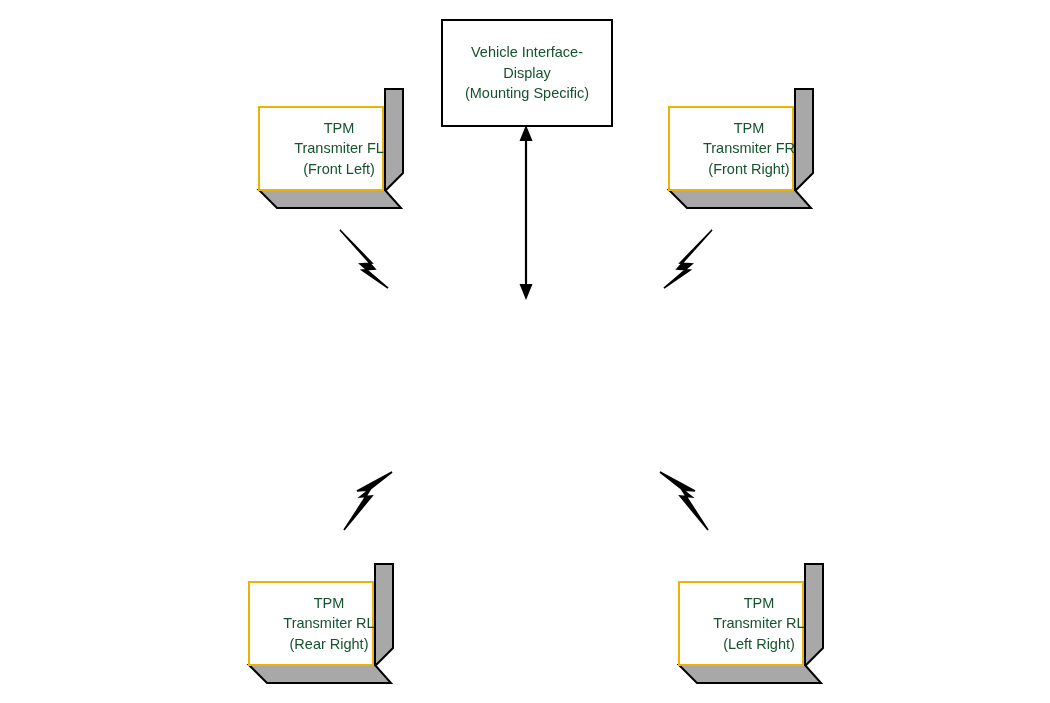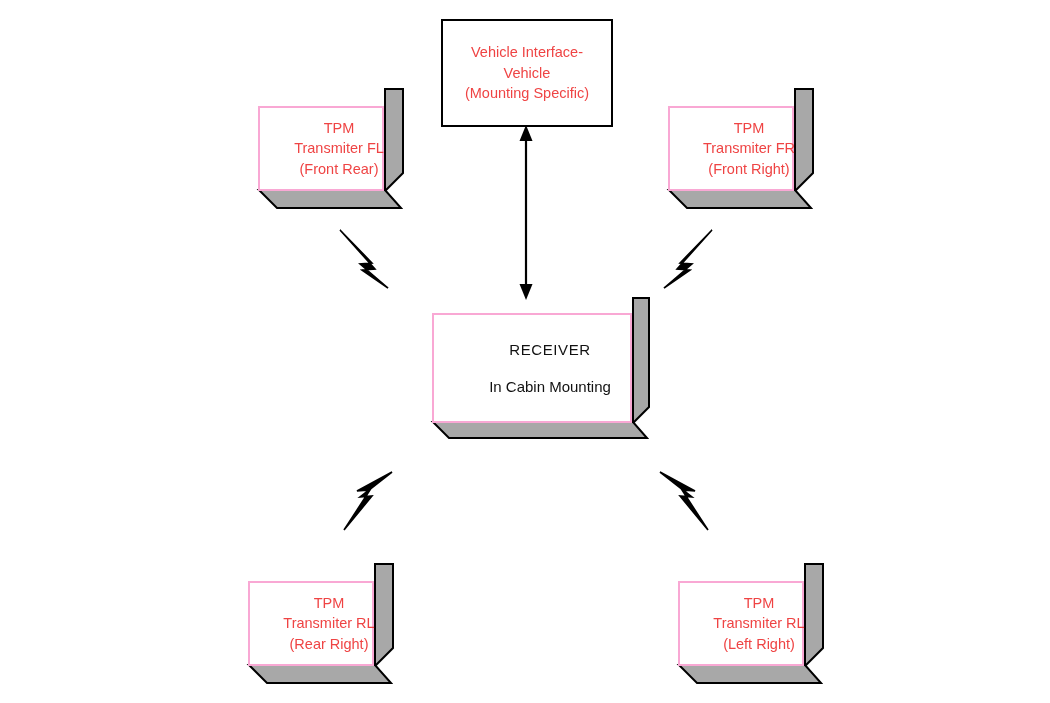--- a/index.html
+++ b/index.html
@@ -21,21 +21,21 @@
     position: absolute;
   }
   .box3d .face-front {
     position: absolute;
     left: 0;
     top: var(--depth);
     width: var(--w);
     height: var(--h);
     box-sizing: border-box;
     background: #ffffff;
-    border: 2px solid #f9a8d4;
+    border: 2px solid #eab308;
     display: flex;
     flex-direction: column;
     align-items: center;
     justify-content: center;
     z-index: 3;
     padding-left: 36px;
   }
   .box3d .face-side,
   .box3d .face-bottom {
     position: absolute;
@@ -50,21 +50,21 @@
   .box3d .face-bottom {
     left: 0;
     top: calc(var(--h) + var(--depth) - 2px);
     width: calc(var(--w) + var(--depth));
     height: calc(var(--depth) + 4px);
   }
   .box3d svg { display: block; overflow: visible; }
 
   .box-label {
     font-size: 14.5px;
-    color: #ef4444;
+    color: #14532d;
     line-height: 1.42;
     text-align: right;
     white-space: nowrap;
   }
 
   
   .box2d {
     position: absolute;
     box-sizing: border-box;
     background: #ffffff;
@@ -93,21 +93,21 @@
   }
   .connector svg, .bolt svg { display: block; overflow: visible; }
 </style>
 </head>
 <body>
 
 <div id="canvas">
 
   <div class="box2d" style="left:441px; top:19px; width:172px; height:108px;">
     <div class="box-label">Vehicle Interface-</div>
-    <div class="box-label">Vehicle</div>
+    <div class="box-label">Display</div>
     <div class="box-label">(Mounting Specific)</div>
   </div>
 
   <div class="connector" style="left:511px; top:125px; width:30px; height:175px;">
     <svg width="30" height="175" viewBox="0 0 30 175">
       <line x1="15" y1="12" x2="15" y2="163" stroke="#000000" stroke-width="2.2"></line>
       <polygon points="15,0 8.5,16 21.5,16" fill="#000000"></polygon>
       <polygon points="15,175 8.5,159 21.5,159" fill="#000000"></polygon>
     </svg>
   </div>
@@ -119,21 +119,21 @@
       </svg>
     </div>
     <div class="face-bottom">
       <svg width="144" height="22" viewBox="0 0 144 22" preserveAspectRatio="none">
         <polygon points="1,1 127,1 143,19 19,19" fill="#a8a8a8" stroke="#000000" stroke-width="2"></polygon>
       </svg>
     </div>
     <div class="face-front">
       <div class="box-label">TPM</div>
       <div class="box-label">Transmiter FL</div>
-      <div class="box-label">(Front Rear)</div>
+      <div class="box-label">(Front Left)</div>
     </div>
   </div>
 
   <div class="box3d" style="left:668px; top:88px; --w:126px; --h:85px; --depth:18px; width:144px; height:103px;">
     <div class="face-side">
       <svg width="20" height="103" viewBox="0 0 20 103" preserveAspectRatio="none">
         <polygon points="1,1 19,1 19,85 1,103" fill="#a8a8a8" stroke="#000000" stroke-width="2"></polygon>
       </svg>
     </div>
     <div class="face-bottom">
@@ -177,36 +177,20 @@
         <polygon points="1,1 127,1 143,19 19,19" fill="#a8a8a8" stroke="#000000" stroke-width="2"></polygon>
       </svg>
     </div>
     <div class="face-front">
       <div class="box-label">TPM</div>
       <div class="box-label">Transmiter RL</div>
       <div class="box-label">(Left Right)</div>
     </div>
   </div>
 
-  <div class="box3d" style="left:432px; top:297px; --w:200px; --h:110px; --depth:16px; width:216px; height:126px;">
-    <div class="face-side">
-      <svg width="18" height="126" viewBox="0 0 18 126" preserveAspectRatio="none">
-        <polygon points="1,1 17,1 17,110 1,126" fill="#a8a8a8" stroke="#000000" stroke-width="2"></polygon>
-      </svg>
-    </div>
-    <div class="face-bottom">
-      <svg width="216" height="20" viewBox="0 0 216 20" preserveAspectRatio="none">
-        <polygon points="1,1 201,1 215,17 17,17" fill="#a8a8a8" stroke="#000000" stroke-width="2"></polygon>
-      </svg>
-    </div>
-    <div class="face-front">
-      <div class="receiver-title">RECEIVER</div>
-      <div class="receiver-sub">In Cabin Mounting</div>
-    </div>
-  </div>
 
   <div class="bolt" style="left:338px; top:228px; width:56px; height:62px;">
     <svg width="56" height="62" viewBox="0 0 56 62">
       <polygon points="2,2 34,35 22,36 50,60 24,42 37,41" fill="#000000" stroke="#000000" stroke-width="1.6" stroke-linejoin="miter"></polygon>
     </svg>
   </div>
 
   <div class="bolt" style="left:658px; top:228px; width:56px; height:62px;">
     <svg width="56" height="62" viewBox="0 0 56 62">
       <polygon points="54,2 22,35 34,36 6,60 32,42 19,41" fill="#000000" stroke="#000000" stroke-width="1.6" stroke-linejoin="miter"></polygon>

